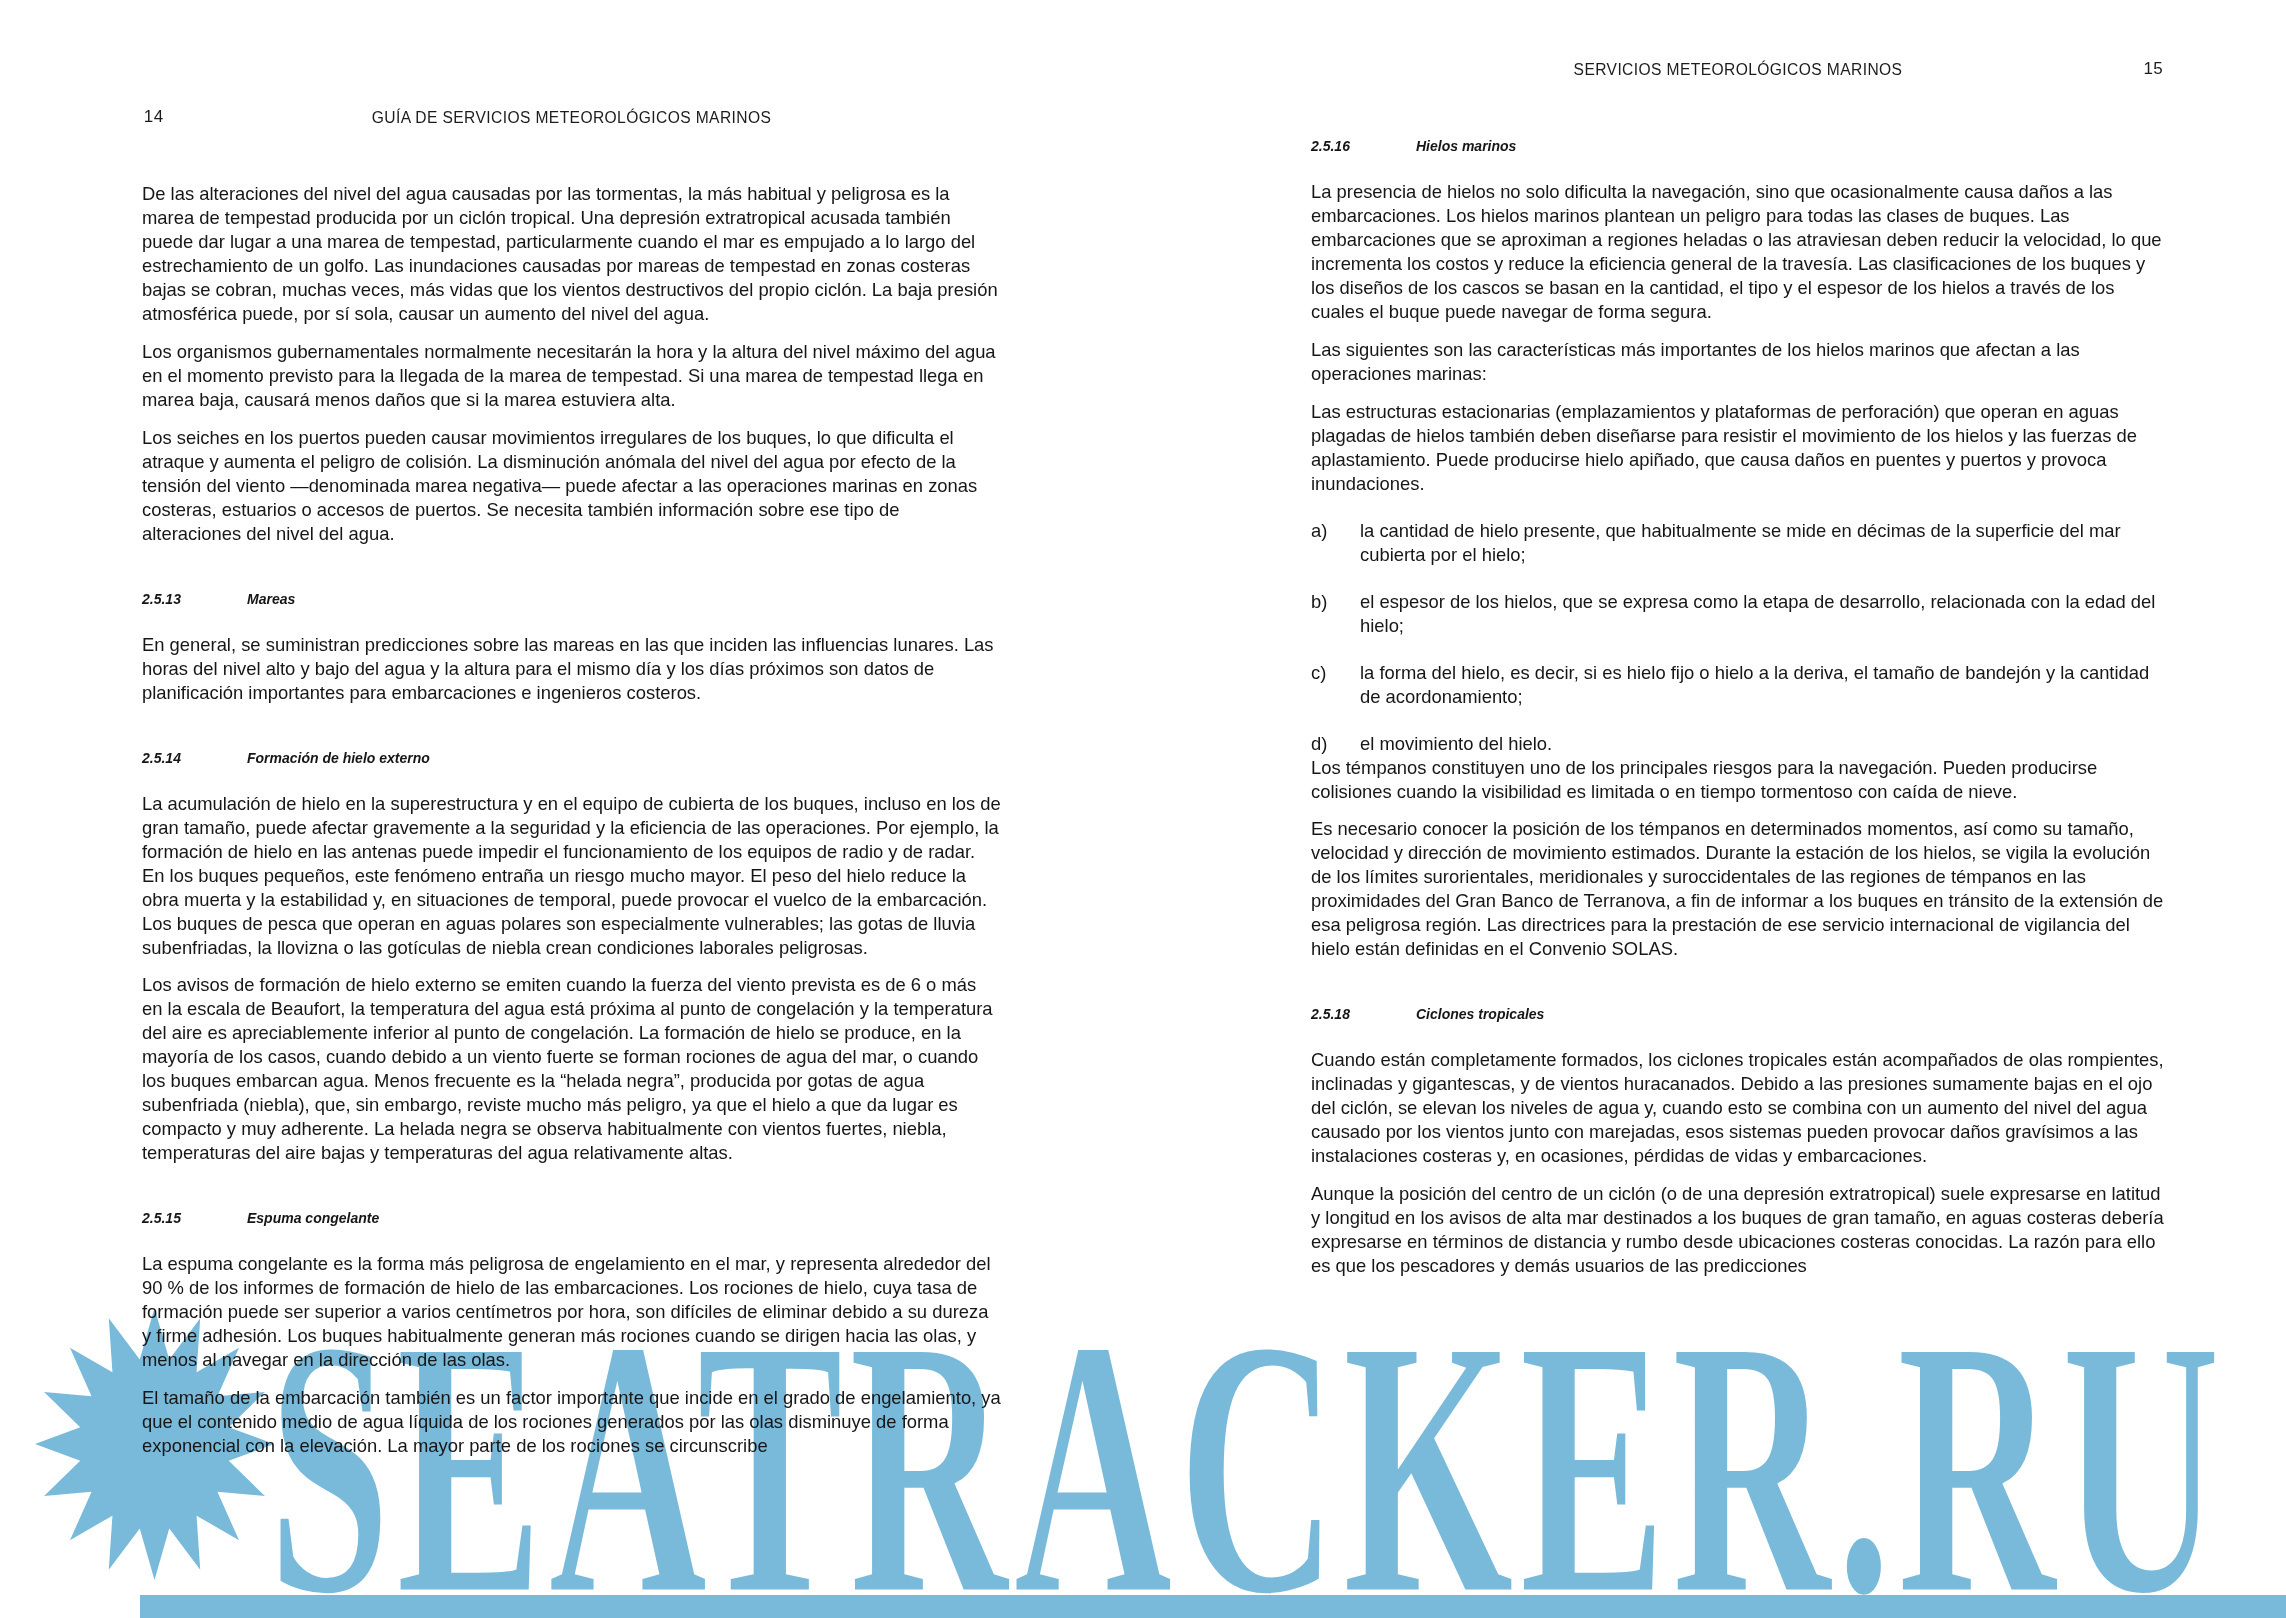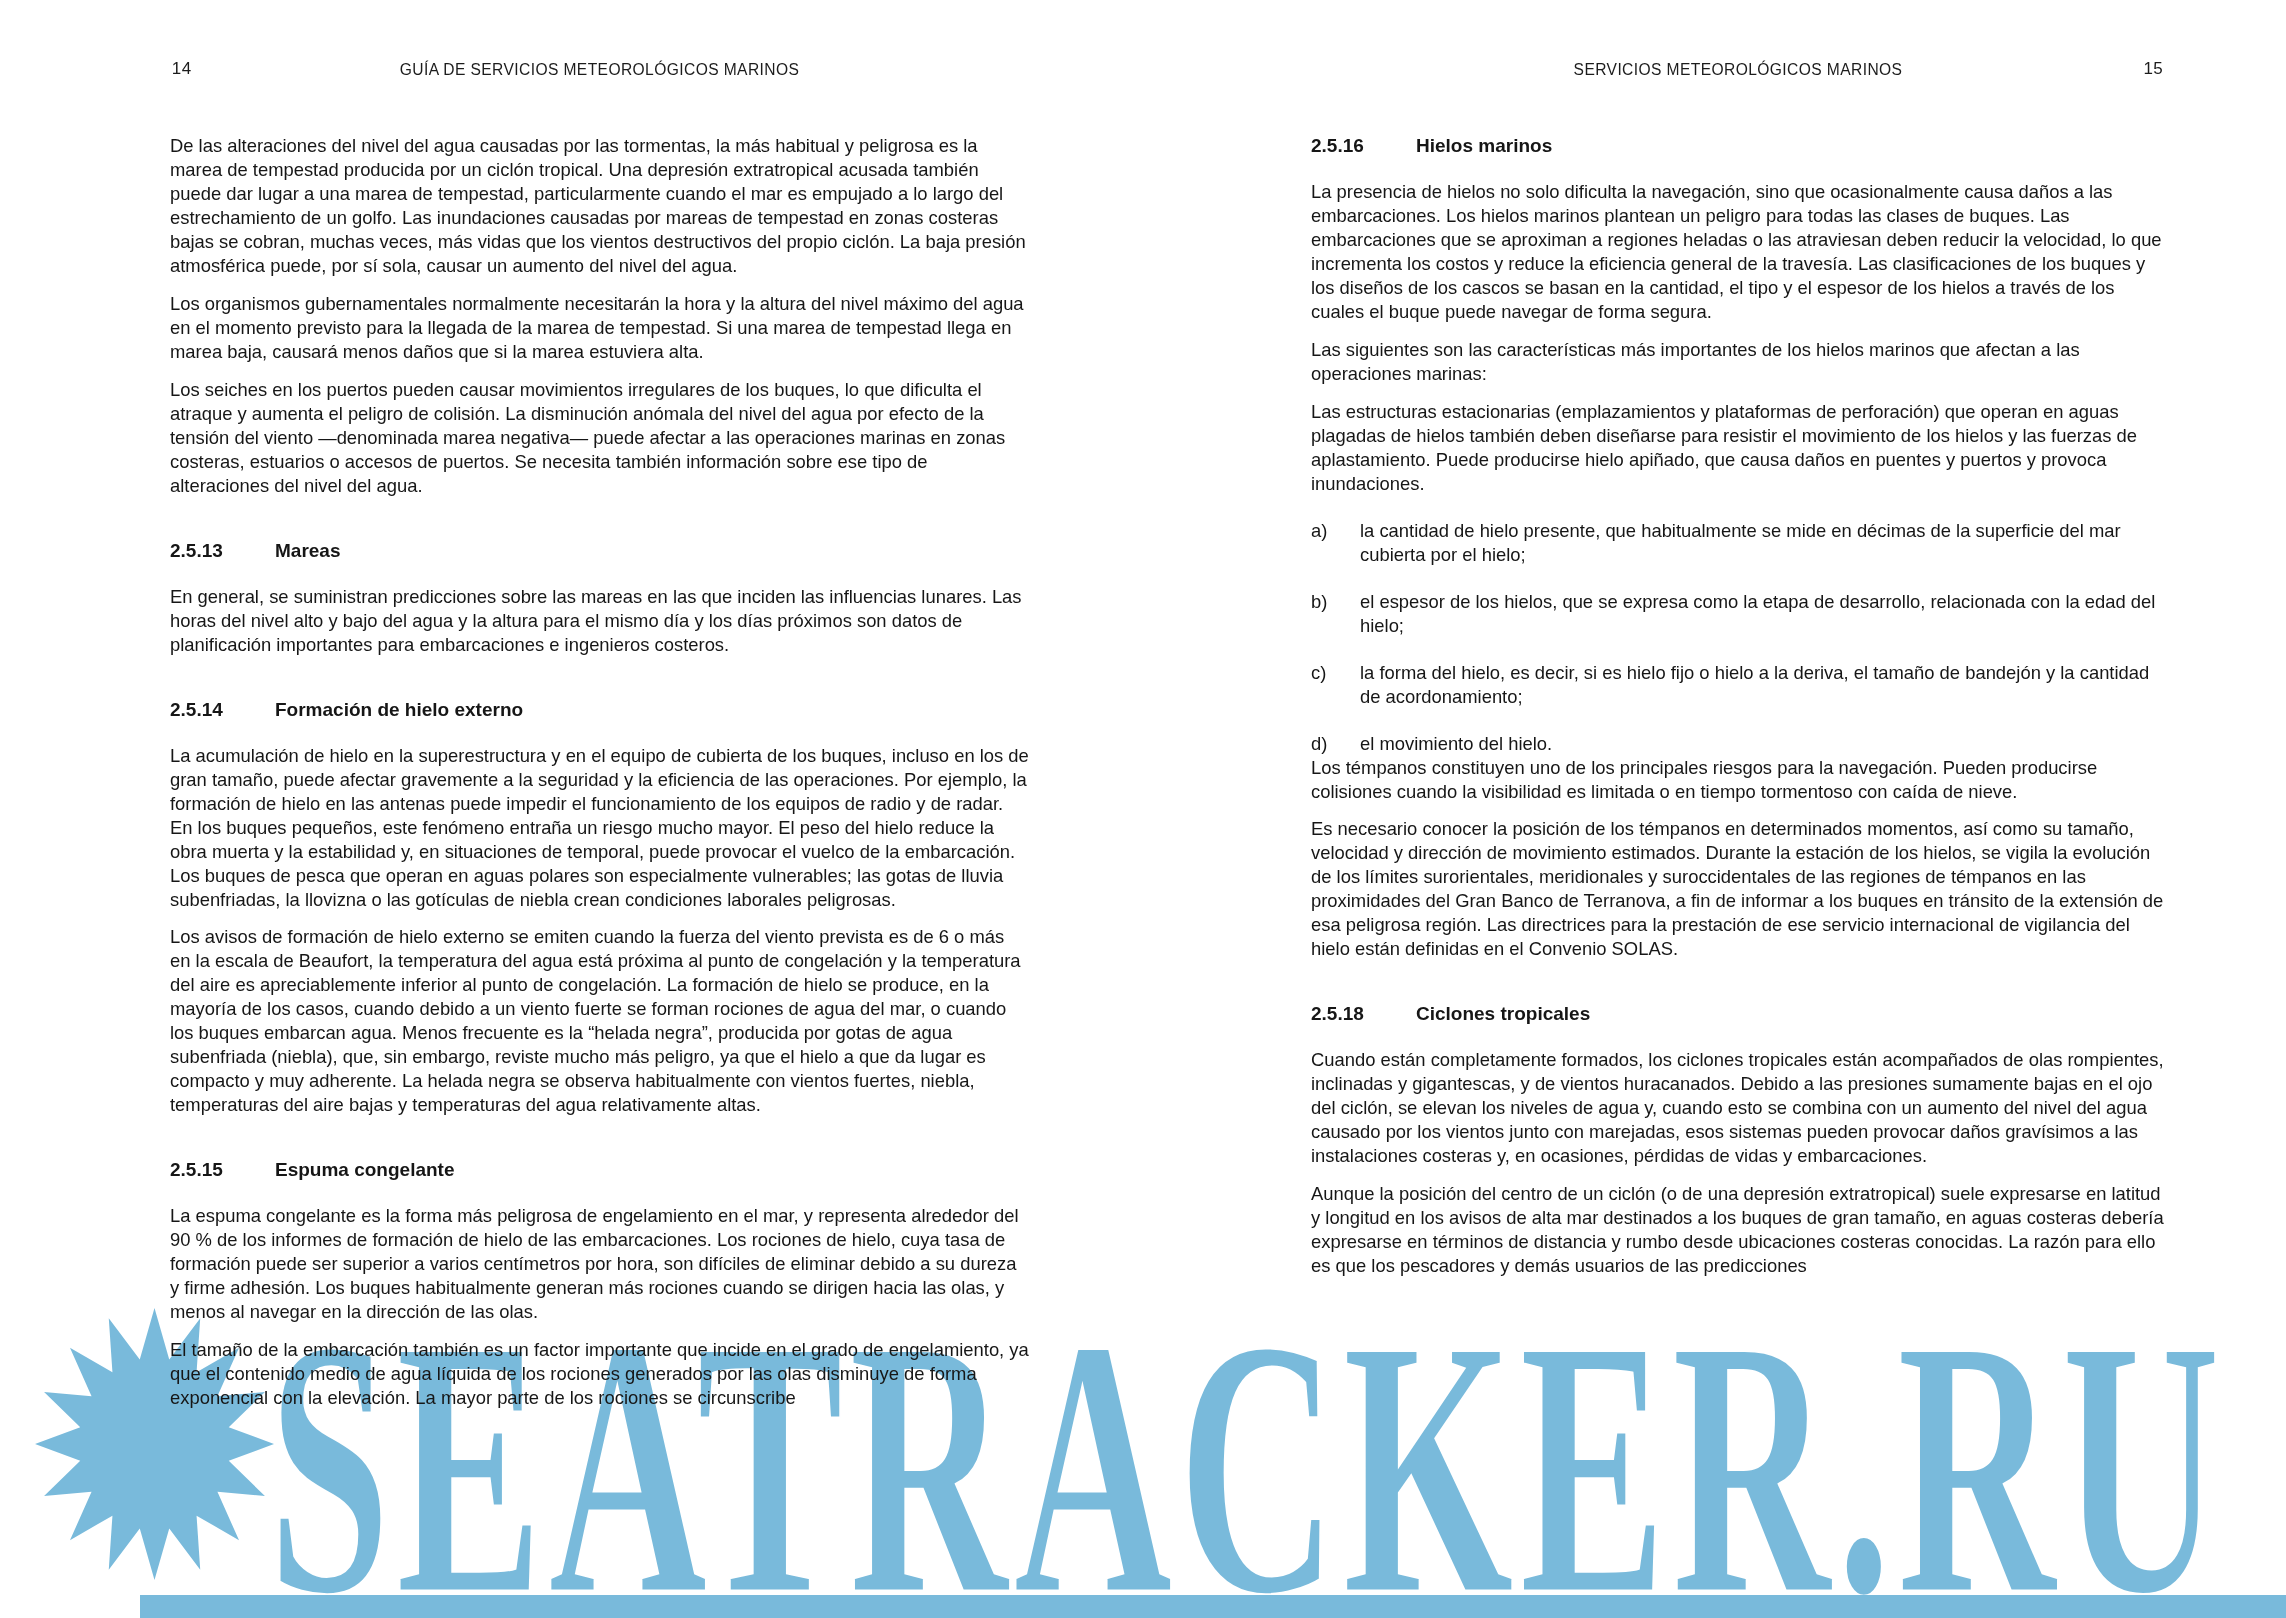--- a/index.html
+++ b/index.html
@@ -25,32 +25,32 @@
     letter-spacing:9.2px;
     white-space:nowrap;
     transform:scaleX(0.60);
     transform-origin:left top;
     -webkit-text-stroke:2.8px #ffffff;
   }
   .wm-bar { position:absolute; left:140px; right:0; bottom:0; height:23px; }
 
   
   .page { position:absolute; top:61px; z-index:2; background:transparent; }
-  .page-left  { left:170px;  width:859px; }
+  .page-left  { left:142px;  width:859px;margin-top:48px; }
   .page-right { left:1311px; width:854px; }
 
   .running-header { position:relative; height:22px; font-size:15.6px; letter-spacing:0.4px; color:#1c1c1c; }
   .header-title { display:block; text-align:center; }
   .pageno { position:absolute; top:-1.8px; font-size:17px; }
   .page-left  .pageno { left:1.8px; }
   .page-right .pageno { right:1.8px; }
 
   .page-body { margin-top:51px; font-size:18.4px; line-height:24px; }
   .para { margin:0 0 13.8px 0; }
-  .section-heading { font-size:19px; font-weight:bold; margin:41px 0 22px 0; line-height:24px; }
+  .section-heading { font-size:14px; font-weight:bold; margin:41px 0 22px 0; line-height:24px;font-style:italic; }
   .sec-num { display:inline-block; width:105px; }
   .list-item { display:flex; margin:23px 0 0 0; }
   .li-marker { flex:0 0 49px; }
   .li-text { flex:1; }
 </style>
 </head>
 <body>
 
 <div class="sheet">
 

